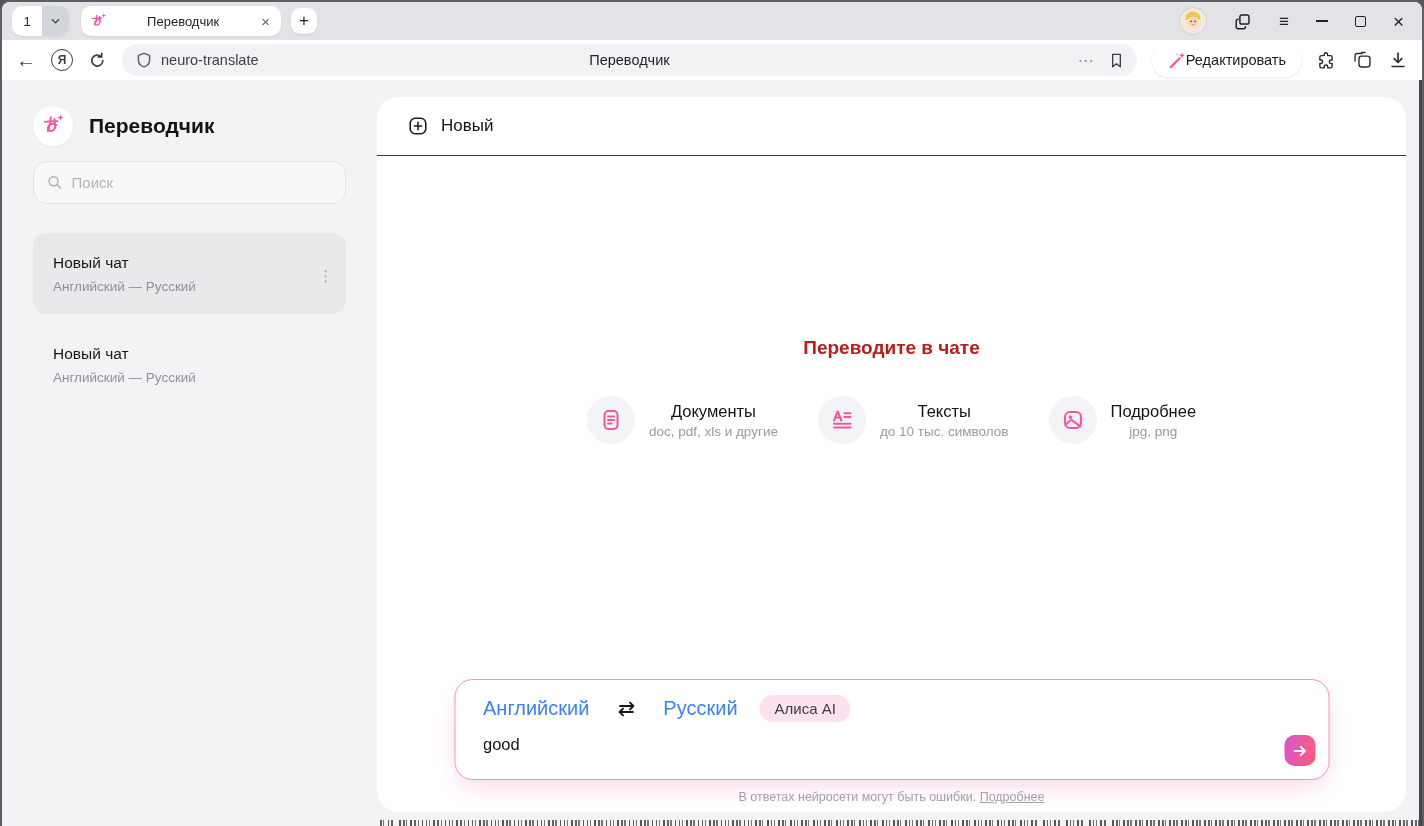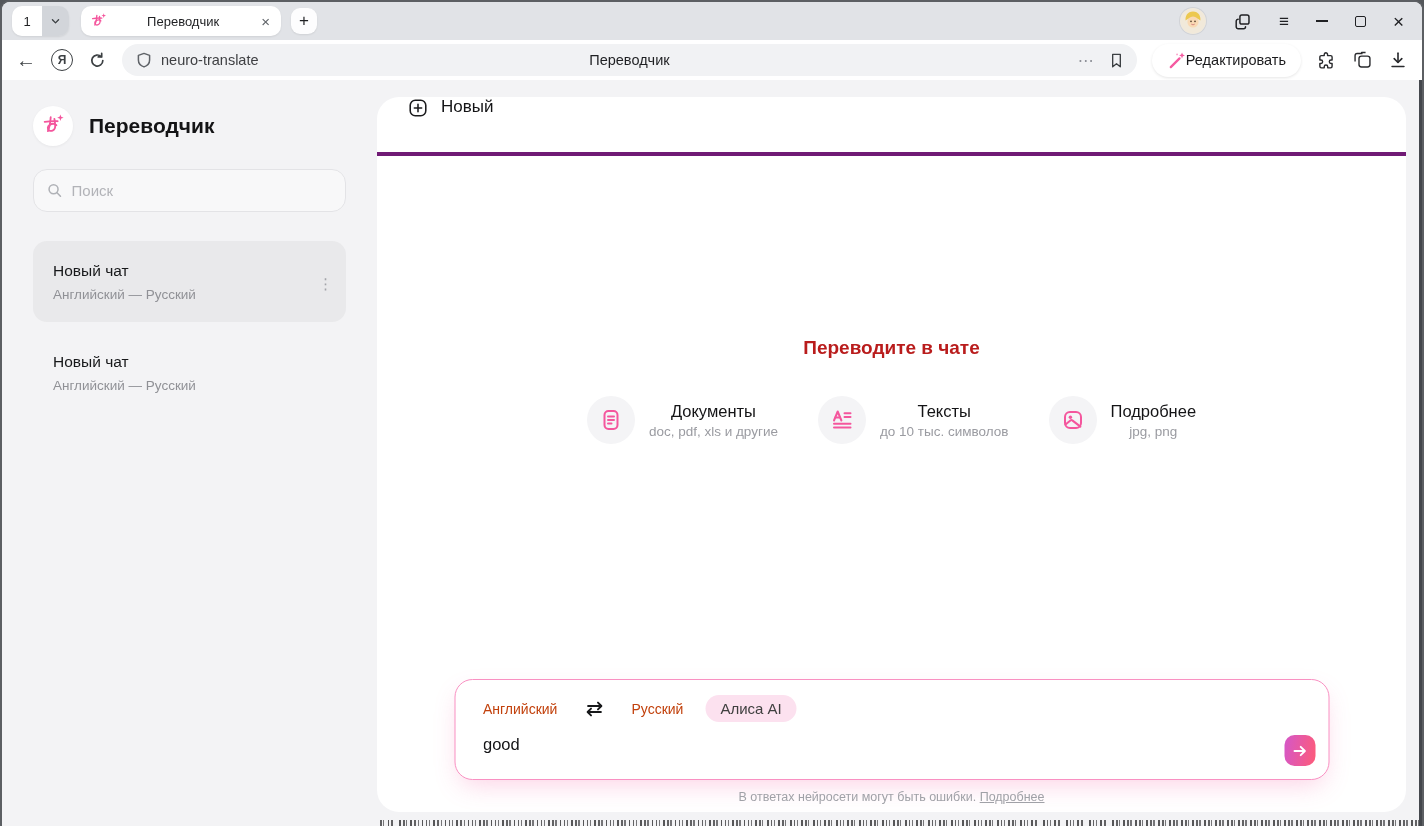--- a/index.html
+++ b/index.html
@@ -35,45 +35,45 @@
   .addr-more { font-size:16px; color:#8f9299; letter-spacing:1px; }
   .edit-pill { height:33px; background:#fff; border-radius:17px; display:flex; align-items:center; padding:0 15px; font-size:14.5px; color:#1b1b1d; box-shadow:0 1px 3px rgba(0,0,0,.10); white-space:nowrap; }
 
   
   .page { position:relative; height:746px; background:#f3f3f5; }
   .right-edge { position:absolute; top:0; right:0; bottom:0; width:3px; background:#44474c; z-index:5; }
   .sidebar { position:absolute; left:0; top:0; width:375px; height:100%; padding:26px 31px 0 31px; }
   .brand { display:flex; align-items:center; gap:16px; }
   .brand-logo { width:40px; height:40px; border-radius:50%; background:#fff; display:flex; align-items:center; justify-content:center; box-shadow:0 1px 3px rgba(0,0,0,.05); }
   .brand-title { font-size:21px; font-weight:bold; color:#141416; }
-  .search { margin-top:23px; height:43px; background:#f8f8f9; border:1px solid #e3e3e6; border-radius:14px; display:flex; align-items:center; padding:12px 13px; gap:9px; }
+  .search { margin-top:15px; height:43px; background:#f8f8f9; border:1px solid #e3e3e6; border-radius:14px; display:flex; align-items:center; padding:12px 13px; gap:9px; }
   .search input { border:none; outline:none; background:transparent; font-size:15px; color:#1b1b1d; width:100%; font-family:inherit; }
   .search input::placeholder { color:#b2b3b8; }
   .chatlist { margin-top:29px; display:flex; flex-direction:column; gap:10px; }
   .chat-item { position:relative; border-radius:14px; padding:21px 20px 20px 20px; }
   .chat-item.selected { background:#e9e9eb; }
   .chat-title { font-size:15.5px; color:#17181a; margin-bottom:7px; }
   .chat-sub { font-size:13.5px; color:#909196; }
   .chat-kebab { position:absolute; right:13px; top:50%; transform:translateY(-38%); color:#a3a4a9; font-size:15px; line-height:.9; }
 
   
   .card { position:absolute; left:375px; top:17px; right:16px; bottom:14px; background:#fff; border-radius:22px; overflow:hidden; }
-  .card-header { height:59px; border-bottom:4px solid #701a75; display:flex; gap:12px; padding-left:30px; }
+  .card-header { height:59px; border-bottom:1px solid #701a75; display:flex; align-items:center; gap:12px; padding-left:30px; }
   .new-label { font-size:17px; color:#141416; }
   .hero-title { position:absolute; left:0; right:0; top:240px; text-align:center; font-size:19px; font-weight:bold; color:#b91c1c; }
   .features { position:absolute; left:0; right:0; top:299px; display:flex; justify-content:center; gap:40px; }
   .feature { display:flex; align-items:center; gap:14px;text-align:center; }
   .feat-circle { width:48px; height:48px; border-radius:50%; background:#f4f4f6; display:flex; align-items:center; justify-content:center; flex:none; }
   .feat-title { font-size:16.5px; color:#141416; margin-bottom:3px; }
   .feat-sub { font-size:13.5px; color:#9a9ba1; }
 
   
   .composer { position:absolute; left:50%; transform:translateX(-50%); top:582px; width:875px; height:101px; background:#fff; border:1.5px solid #f990c2; border-radius:18px; box-shadow:0 10px 26px -6px rgba(244,86,157,.28); padding:15px 28px; }
   .lang-row { display:flex; align-items:center; gap:26px; }
-  .lang { font-size:14px; color:#c2410c;text-align:right; }
+  .lang { font-size:20px; color:#3b82f6;text-align:right; }
   .alice-badge { background:#fce1ef; color:#404040; font-size:15px; padding:5px 15px; border-radius:999px; margin-left:-4px; }
   .composer-input { position:absolute; left:28px; right:64px; top:55px; border:none; outline:none; font-size:16.5px; color:#141416; font-family:inherit; background:transparent; }
   .send-btn { position:absolute; right:13px; bottom:13px; width:31px; height:31px; border:none; border-radius:10px; background:linear-gradient(100deg,#d457c9 0%,#fe5b78 100%); display:flex; align-items:center; justify-content:center; cursor:pointer; }
   .disclaimer { position:absolute; left:0; right:0; bottom:8px; text-align:center; font-size:12.5px; color:#a0a1a7; }
   .disclaimer a { color:#a0a1a7; }
 
   .bottom-cutoff { position:absolute; left:378px; right:3px; bottom:0; height:6px;
     background-image:repeating-linear-gradient(90deg,#3e3e40 0 1.5px,transparent 1.5px 3px,#57575a 3px 4px,transparent 4px 7.5px,#2f2f31 7.5px 9px,transparent 9px 11.5px); opacity:.8; }
 
   svg { display:block; }

